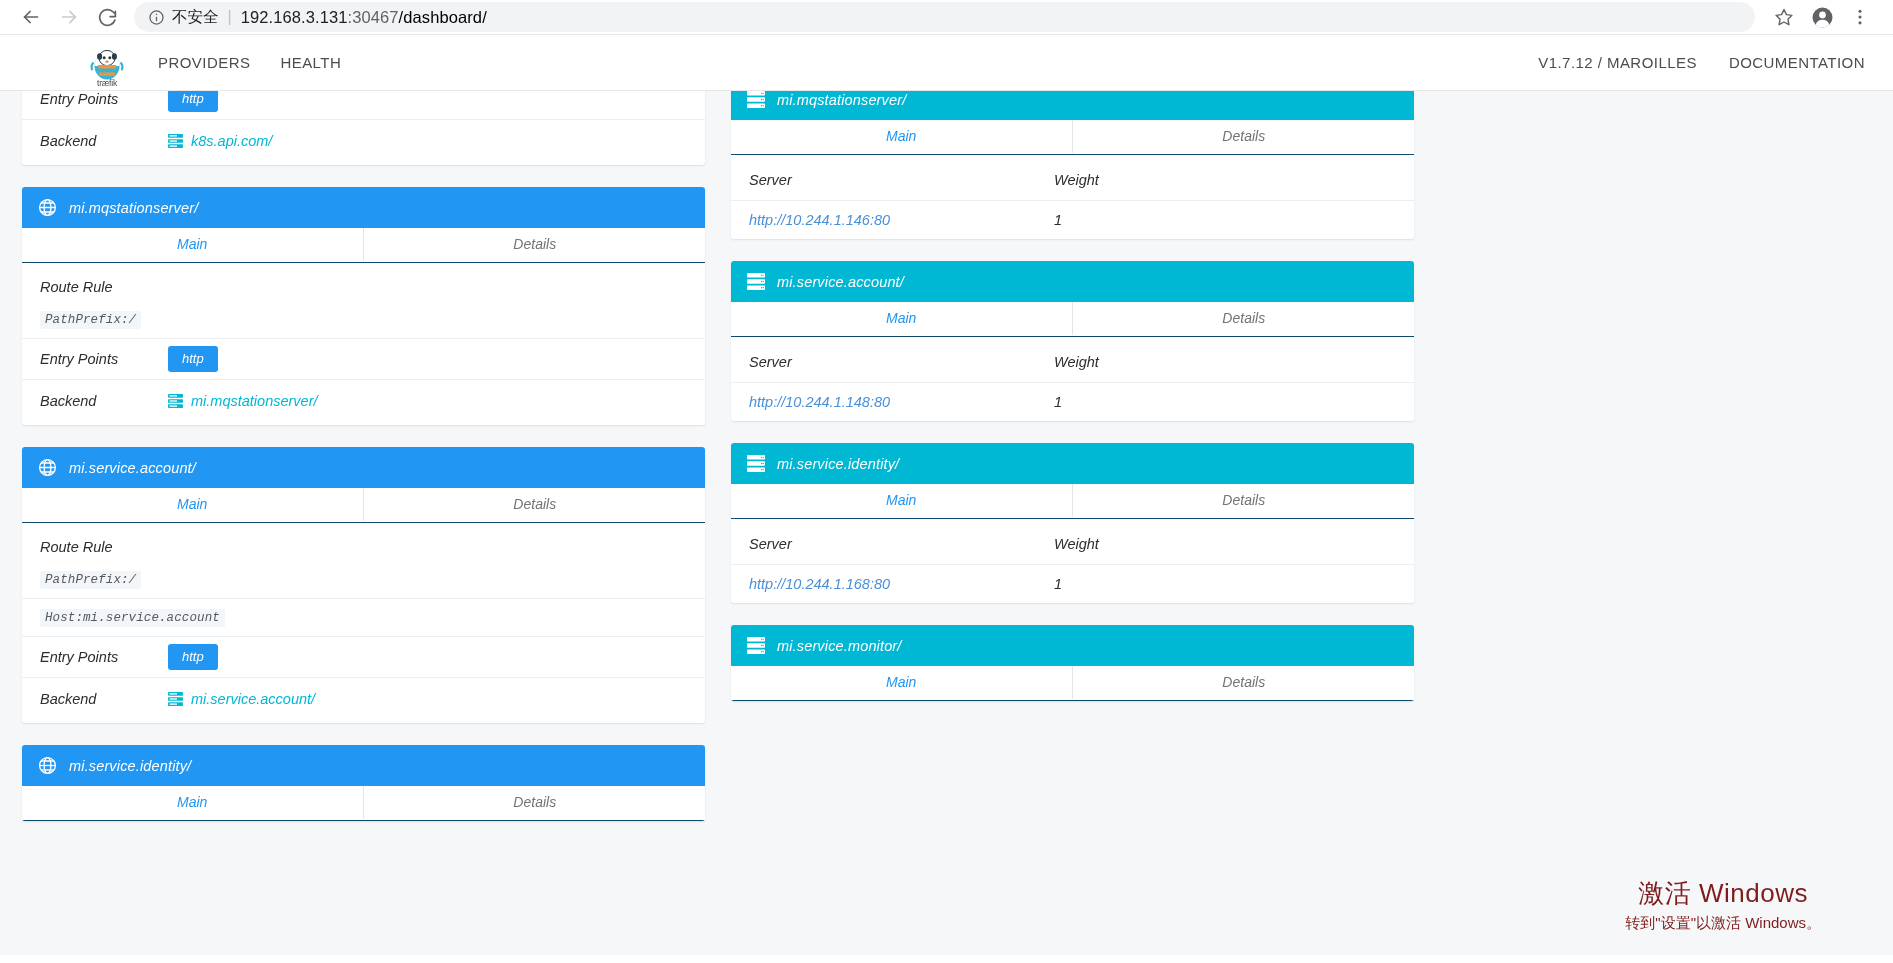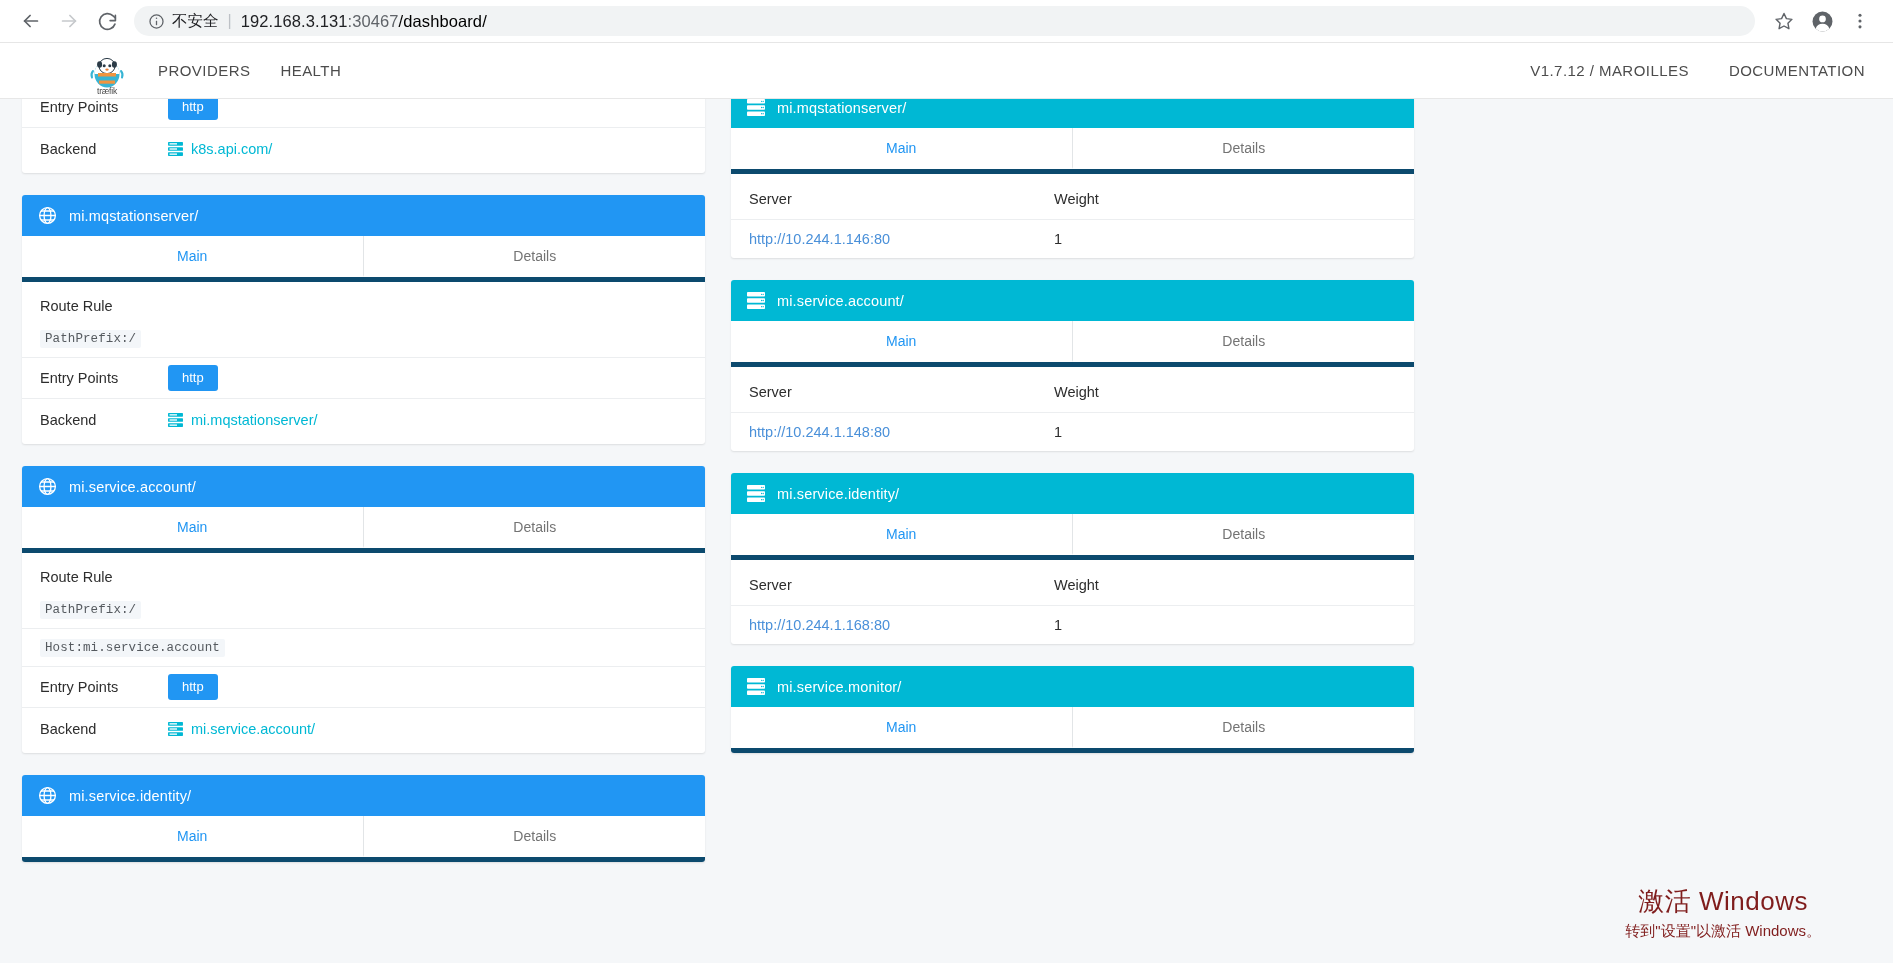--- a/index.html
+++ b/index.html
@@ -6,21 +6,21 @@
   html, body {
     margin: 0; padding: 0;
     width: 1893px; height: 963px;
     overflow: hidden;
     background: #ffffff;
     font-family: "Liberation Sans", sans-serif;
   }
 
   
   .browser-bar {
-    height: 43px;
+    height: 35px;
     background: #ffffff;
     display: flex;
     align-items: center;
     padding: 0 14px;
     border-bottom: 1px solid #e6e6e6;
     position: relative;
   }
   .nav-btn {
     width: 34px; height: 34px;
     display: flex; align-items: center; justify-content: center;
@@ -91,21 +91,21 @@
     font-size: 15px;
     color: #4c4c4c;
     letter-spacing: .45px;
     text-decoration: none;
     font-weight: 400;
   }
   .tnav-right {
     margin-left: auto;
     display: flex;
     align-items: center;
-    gap: 40px;
+    gap: 32px;
   }
 
   
   .page {
     height: calc(963px - 43px - 56px);
     background: #f5f7f9;
     overflow: hidden;
     position: relative;
   }
   .columns {
@@ -115,38 +115,39 @@
     height: 100%;
   }
   .col { width: 683px; flex: 0 0 683px; }
 
   .card {
     background: #ffffff;
     border-radius: 3px;
     box-shadow: 0 1px 2px rgba(0,0,0,.10);
     margin-bottom: 22px;
     overflow: hidden;
+    font-style: italic;
   }
   .card-head {
     height: 41px;
     display: flex;
     align-items: center;
     padding: 0 16px;
     color: #ffffff;
     font-size: 14.5px;
   }
   .card-head.frontend { background: #2196f3; }
   .card-head.backend  { background: #00b8d4; }
   .card-head .hd-icon { margin-right: 12px; display: flex; align-items: center; }
   .card-head .hd-title { letter-spacing: .15px; }
 
   .tabs {
     display: flex;
-    border-bottom: 5px solid #0c4a6e;
-    height: 46px;
+    border-bottom: 1px solid #0c4a6e;
+    height: 35px;
   }
   .tab {
     flex: 1 1 50%;
     display: flex;
     align-items: center;
     justify-content: center;
     font-size: 14px;
     color: #737373;
     border-bottom: 2px solid transparent;
     background: #fff;

